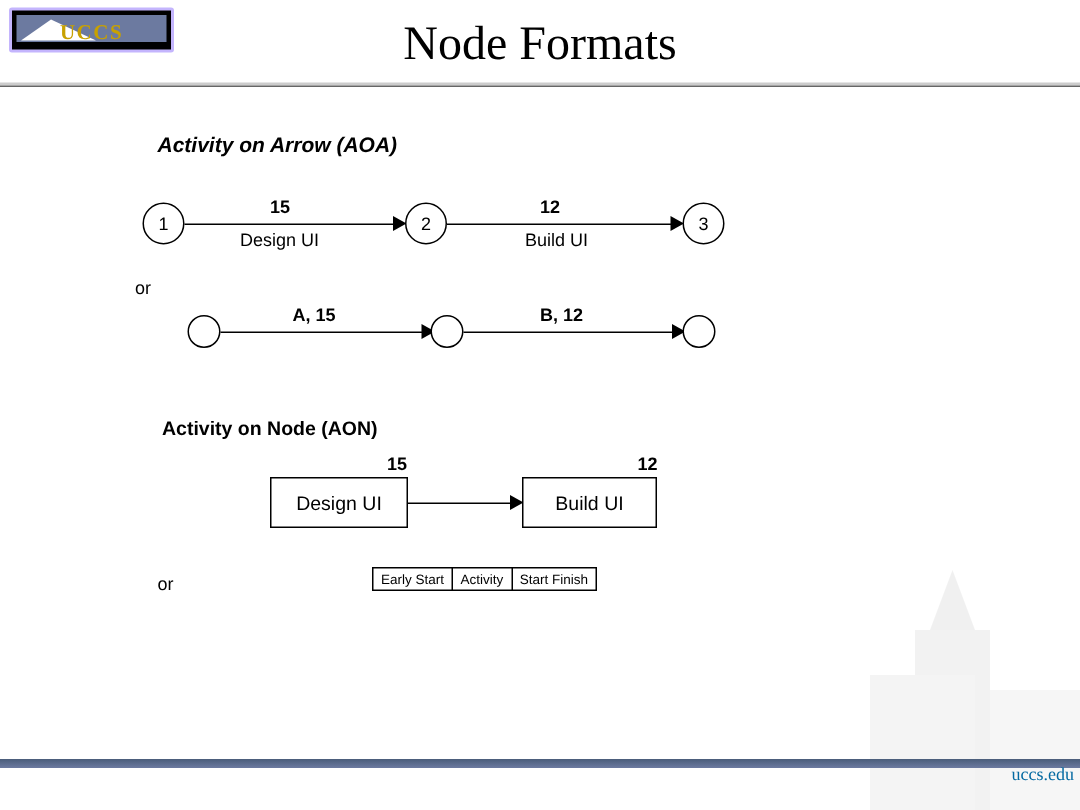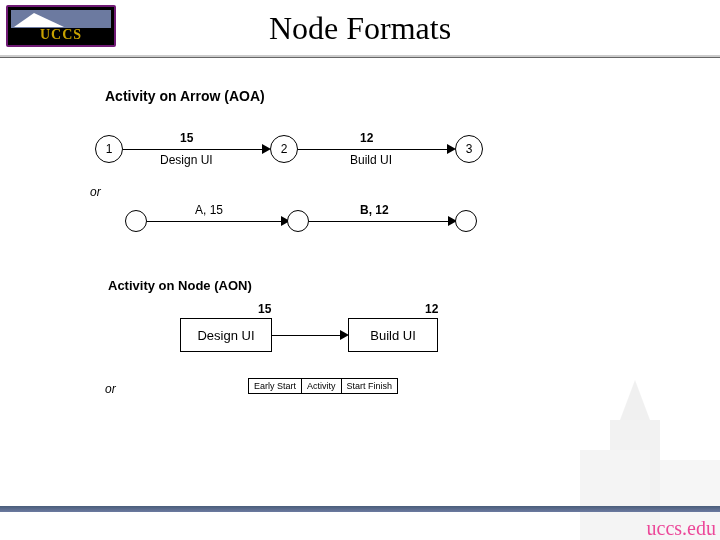--- a/index.html
+++ b/index.html
@@ -13,22 +13,22 @@
     position: relative;
     overflow: hidden;
   }
 
   
   .logo {
     position: absolute;
     top: 5px;
     left: 6px;
     width: 110px;
-    height: 42px;
-    border: 2px solid #701a75;
+    height: 30px;
+    border: 2px solid #c4b5fd;
     background: #000;
     border-radius: 2px;
     box-sizing: border-box;
   }
   .logo-sky {
     position: absolute;
     top: 3px;
     left: 3px;
     right: 3px;
     height: 18px;
@@ -77,21 +77,20 @@
 
   
   .section-heading {
     position: absolute;
     font-size: 14px;
     font-weight: bold;
   }
   .or-label {
     position: absolute;
     font-size: 12px;
-    font-style: italic;
   }
 
   
   .canvas { position: absolute; }
 
   
   .node-circle {
     position: absolute;
     width: 28px;
     height: 28px;
@@ -167,25 +166,25 @@
   .footer-bar {
     position: absolute;
     bottom: 28px;
     left: 0;
     width: 720px;
     height: 6px;
     background: linear-gradient(#4a5d7a,#6c7aa0);
   }
   .footer-url {
     position: absolute;
-    bottom: 0;
+    bottom: 16px;
     right: 4px;
     font-family: "Times New Roman", serif;
-    font-size: 20px;
-    color: #ec4899;
+    font-size: 12px;
+    color: #0369a1;
   }
   .footer-bg {
     position: absolute;
     bottom: 0;
     right: 0;
     width: 260px;
     height: 180px;
     opacity: 0.10;
     pointer-events: none;
   }
@@ -195,21 +194,21 @@
 
 <div class="logo">
   <div class="logo-sky"></div>
   <div class="logo-mtn"></div>
   <div class="logo-text">UCCS</div>
 </div>
 
 <div class="slide-title">Node Formats</div>
 <div class="top-rule"></div>
 
-<div class="section-heading" style="top:88px; left:105px;">Activity on Arrow (AOA)</div>
+<div class="section-heading" style="top:88px; left:105px;font-style:italic;">Activity on Arrow (AOA)</div>
 
 <div class="canvas" style="top:125px; left:95px; width:430px; height:60px;">
 
   <div class="node-circle" style="left:0px;  top:10px;">1</div>
   <div class="h-line" style="left:28px; top:24px; width:140px;"></div>
   <div class="arrowhead" style="left:168px; top:24px;"></div>
   <div class="edge-label-top" style="left:85px; top:6px;">15</div>
   <div class="edge-label-bot" style="left:65px; top:28px;">Design UI</div>
 
   <div class="node-circle" style="left:175px; top:10px;">2</div>
@@ -221,21 +220,21 @@
   <div class="node-circle" style="left:360px; top:10px;">3</div>
 </div>
 
 <div class="or-label" style="top:185px; left:90px;">or</div>
 
 <div class="canvas" style="top:200px; left:125px; width:400px; height:50px;">
 
   <div class="node-circle small" style="left:0px; top:10px;"></div>
   <div class="h-line" style="left:22px; top:21px; width:135px;"></div>
   <div class="arrowhead" style="left:157px; top:21px;"></div>
-  <div class="edge-label-top" style="left:70px; top:3px; font-weight:normal;">A, 15</div>
+  <div class="edge-label-top" style="left:70px; top:3px; font-weight:bold;">A, 15</div>
 
   <div class="node-circle small" style="left:162px; top:10px;"></div>
   <div class="h-line" style="left:184px; top:21px; width:140px;"></div>
   <div class="arrowhead" style="left:324px; top:21px;"></div>
   <div class="edge-label-top" style="left:235px; top:3px; font-weight:bold;">B, 12</div>
 
   <div class="node-circle small" style="left:330px; top:10px;"></div>
 </div>
 
 <div class="section-heading" style="top:278px; left:108px; font-size:13px;">Activity on Node (AON)</div>

